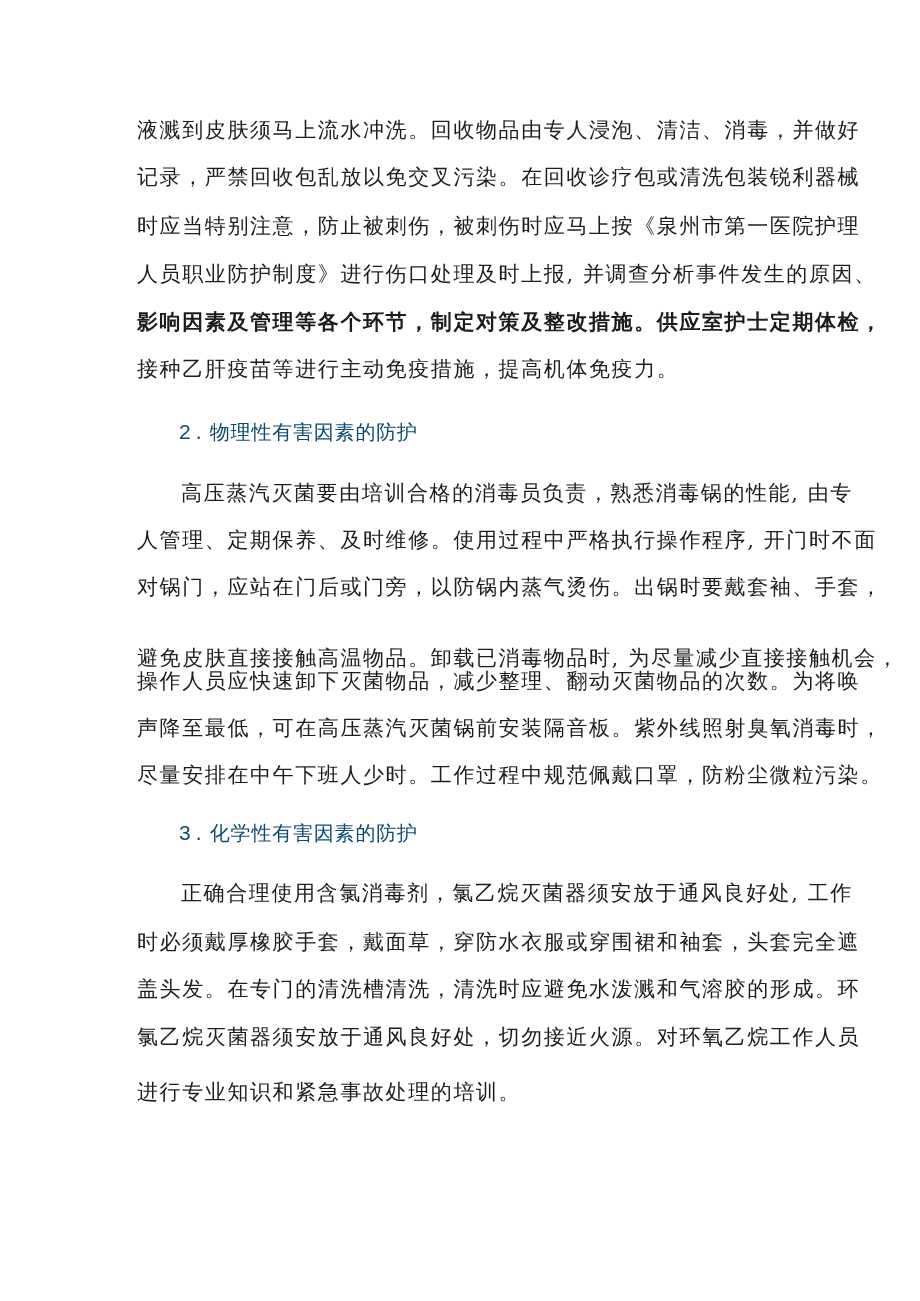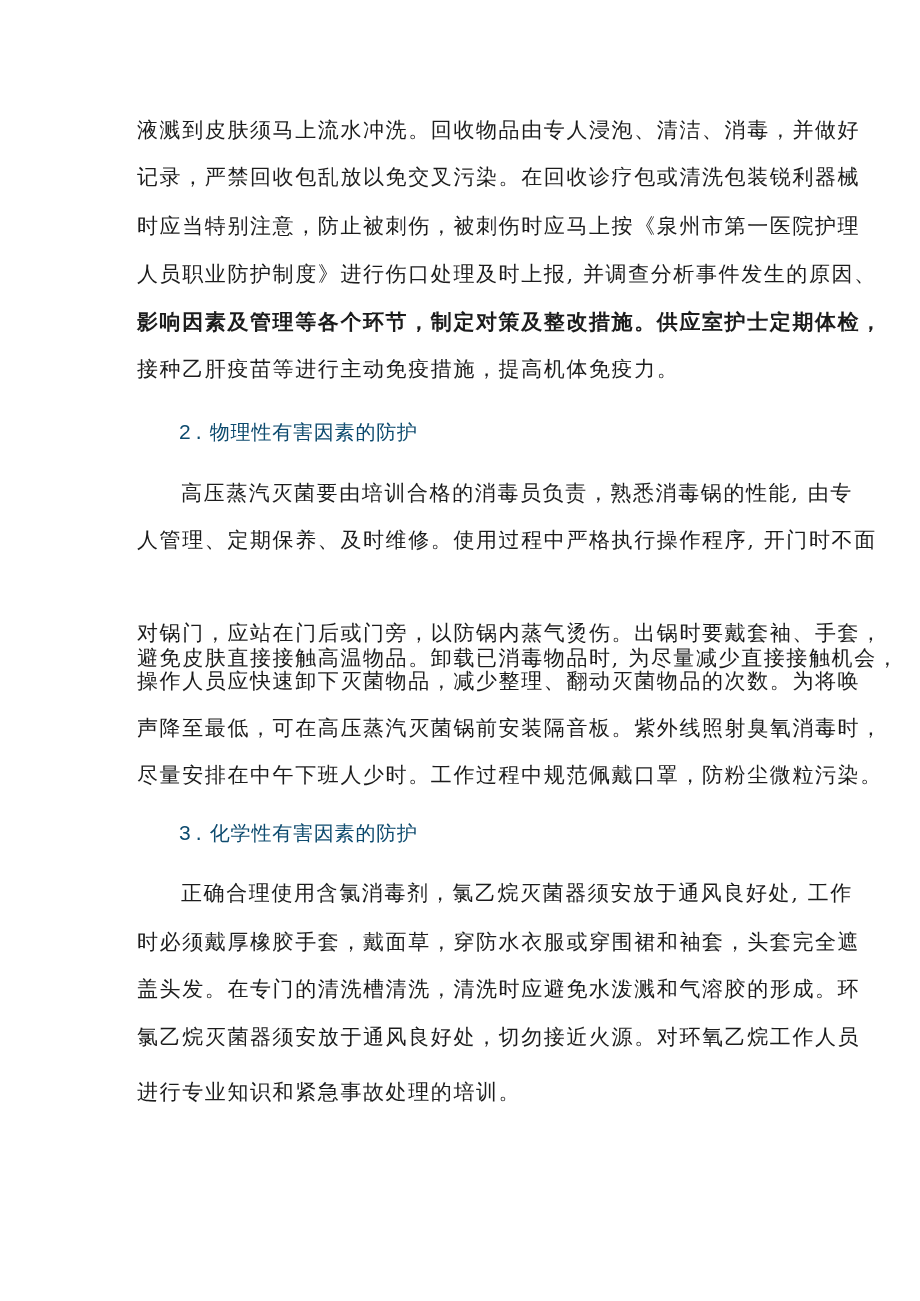--- a/index.html
+++ b/index.html
@@ -67,21 +67,21 @@
     <div class="line" style="top:355px;">接种乙肝疫苗等进行主动免疫措施，提高机体免疫力。</div>
   </div>
 
   <div class="heading" style="top:418px;">
     <span class="num">2</span><span>. 物理性有害因素的防护</span>
   </div>
 
   <div>
     <div class="line indent" style="top:479px;">高压蒸汽灭菌要由培训合格的消毒员负责，熟悉消毒锅的性能, 由专</div>
     <div class="line" style="top:526px;">人管理、定期保养、及时维修。使用过程中严格执行操作程序, 开门时不面</div>
-    <div class="line" style="top:573px;margin-top:46px;">对锅门，应站在门后或门旁，以防锅内蒸气烫伤。出锅时要戴套袖、手套，</div>
+    <div class="line" style="top:573px;">对锅门，应站在门后或门旁，以防锅内蒸气烫伤。出锅时要戴套袖、手套，</div>
     <div class="line" style="top:620px;margin-top:24px;">避免皮肤直接接触高温物品。卸载已消毒物品时, 为尽量减少直接接触机会，</div>
     <div class="line" style="top:667px;">操作人员应快速卸下灭菌物品，减少整理、翻动灭菌物品的次数。为将唤</div>
     <div class="line" style="top:714px;">声降至最低，可在高压蒸汽灭菌锅前安装隔音板。紫外线照射臭氧消毒时，</div>
     <div class="line" style="top:761px;">尽量安排在中午下班人少时。工作过程中规范佩戴口罩，防粉尘微粒污染。</div>
   </div>
 
   <div class="heading" style="top:819px;">
     <span class="num">3</span><span>. 化学性有害因素的防护</span>
   </div>
 

